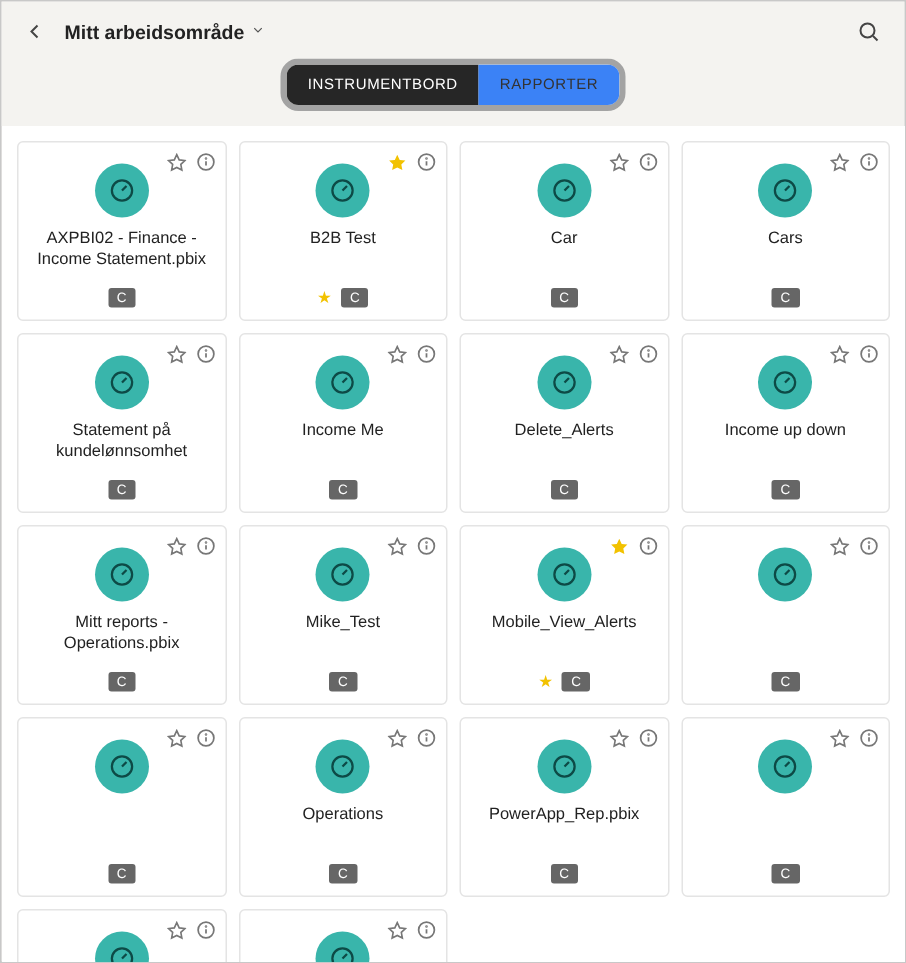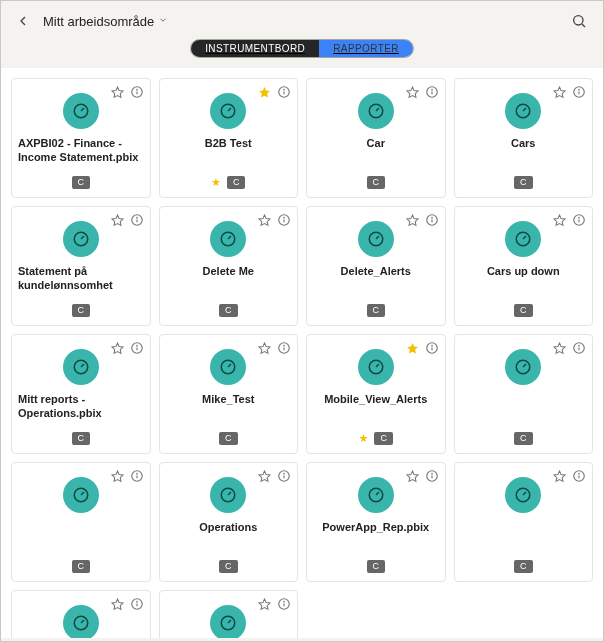--- a/index.html
+++ b/index.html
@@ -19,21 +19,21 @@
     position: relative;
   }
   .back-btn {
     width: 20px; height: 20px;
     display:flex; align-items:center; justify-content:center;
     color:#444;
     cursor:pointer;
   }
   .title {
     font-size: 13px;
-    font-weight: 400;
+    font-weight: 700;
     color:#222;
     margin-left: 10px;
     display:flex;
     align-items:center;
     gap:4px;
     cursor:pointer;
   }
   .title-caret { font-size:10px; color:#555;}
   .search-btn {
     position:absolute;
@@ -45,23 +45,22 @@
   .tabbar {
     display:flex;
     justify-content:center;
     padding: 0 0 10px 0;
     background:#f4f3f0;
   }
   .tabgroup {
     display:flex;
     border-radius: 12px;
     overflow:hidden;
-    border:1px solid #a3a3a3;
-    height:19px;
-    text-decoration:underline;
+    border:4px solid #a3a3a3;
+    height:35px;
   }
   .tab {
     font-size:10px;
     letter-spacing:0.4px;
     font-weight:500;
     padding: 0 14px;
     display:flex; align-items:center;
     background:#3b82f6;
     color:#333;
     cursor:pointer;
@@ -112,28 +111,27 @@
     width:36px; height:36px;
     border-radius:50%;
     background:#39b5ab;
     display:flex; align-items:center; justify-content:center;
     margin-top:6px;
   }
   .tile-circle svg { width:18px; height:18px; color:#0d4a46; }
   .tile-label {
     font-size:11px;
     color:#222;
-    text-align:left;
+    text-align:center;
     line-height:1.25;
     margin-top:8px;
     padding: 0 6px;
     word-break: break-word;
     max-height: 30px;
     overflow:hidden;
-    font-weight:bold;
   }
   .tile-footer {
     position:absolute;
     bottom:8px; left:0; right:0;
     display:flex;
     justify-content:center;
     align-items:center;
     gap:6px;
   }
   .badge {
@@ -328,21 +326,21 @@
               <circle cx="12" cy="8" r="0.5" fill="currentColor"></circle>
             </svg>
           </span>
         </div>
         <div class="tile-circle">
           <svg viewBox="0 0 24 24" fill="none" stroke="currentColor" stroke-width="2">
             <circle cx="12" cy="12" r="9"></circle>
             <line x1="12" y1="12" x2="16" y2="8"></line>
           </svg>
         </div>
-        <div class="tile-label">Delete Me</div>
+        <div class="tile-label">Income Me</div>
         <div class="tile-footer">
           <span class="badge">C</span>
         </div>
       </div>
       <div class="tile">
         <div class="tile-icons">
           <span class="star-icon star-outline">
             <svg viewBox="0 0 24 24" fill="none" stroke="currentColor" stroke-width="2">
               <polygon points="12 2 15 8.5 22 9.3 17 14 18.3 21 12 17.8 5.7 21 7 14 2 9.3 9 8.5 12 2"></polygon>
             </svg>
@@ -380,21 +378,21 @@
               <circle cx="12" cy="8" r="0.5" fill="currentColor"></circle>
             </svg>
           </span>
         </div>
         <div class="tile-circle">
           <svg viewBox="0 0 24 24" fill="none" stroke="currentColor" stroke-width="2">
             <circle cx="12" cy="12" r="9"></circle>
             <line x1="12" y1="12" x2="16" y2="8"></line>
           </svg>
         </div>
-        <div class="tile-label">Cars up down</div>
+        <div class="tile-label">Income up down</div>
         <div class="tile-footer">
           <span class="badge">C</span>
         </div>
       </div>
       <div class="tile">
         <div class="tile-icons">
           <span class="star-icon star-outline">
             <svg viewBox="0 0 24 24" fill="none" stroke="currentColor" stroke-width="2">
               <polygon points="12 2 15 8.5 22 9.3 17 14 18.3 21 12 17.8 5.7 21 7 14 2 9.3 9 8.5 12 2"></polygon>
             </svg>

